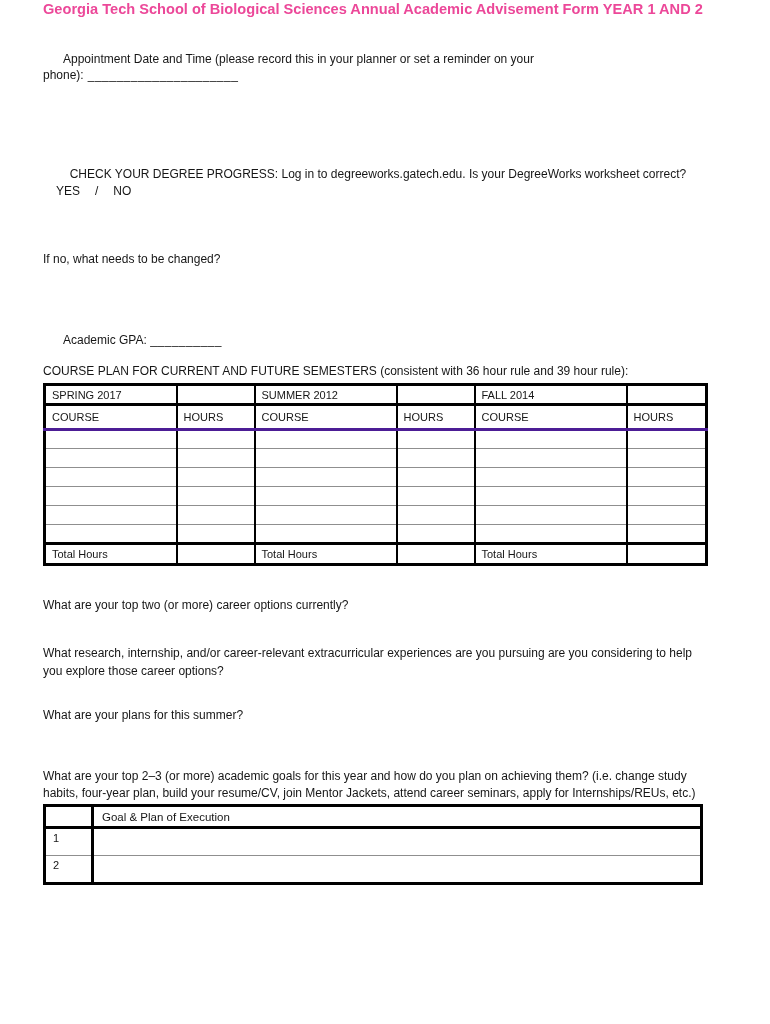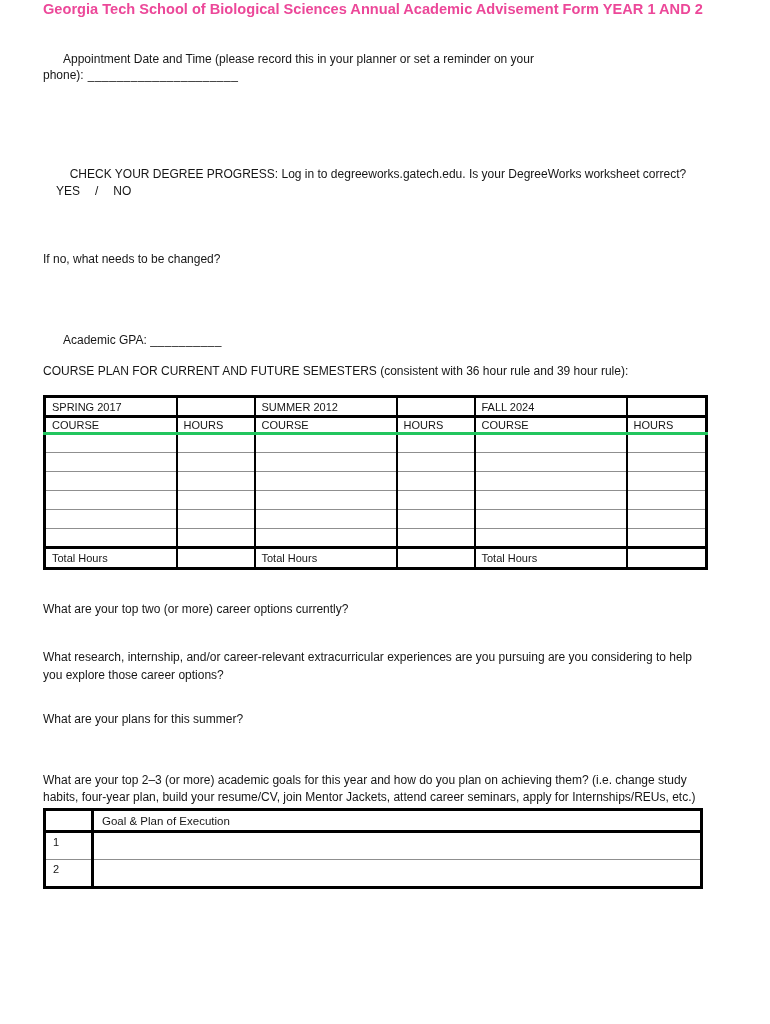--- a/index.html
+++ b/index.html
@@ -32,30 +32,30 @@
   .check { margin-top: 16px; line-height: 17px; }
   .yes-opt { margin-left: 13px; }
   .slash { margin-left: 15px; }
   .no-opt { margin-left: 15px; }
 
   .gpa { margin-top: 14px; }
   .plan-head { margin-top: 0; line-height: 15px; }
 
   table.course {
     border-collapse: collapse; table-layout: fixed;
-    width: 662px; margin-top: 16px;
+    width: 662px; margin-top: 4px;
     border: 3px solid #000;
   }
   table.course td {
     border-left: 2px solid #000;
     font-size: 11px; padding: 0 0 0 6px;
     overflow: hidden; white-space: nowrap;
   }
   table.course tr.sem td     { height: 20px; border-bottom: 3px solid #000; }
-  table.course tr.colhead td { height: 17px; border-bottom: 3px solid #22c55e; }
+  table.course tr.colhead td { height: 25px; border-bottom: 3px solid #4c1d95; }
   table.course tr.body td    { height: 19px; border-bottom: 1px solid #8f8f8f; }
   table.course tr.total td   { height: 21px; border-top: 3px solid #000; }
 
   .q { font-size: 12px; line-height: 17px; }
   .q1 { margin-top: 22px; }
   .q2 { margin-top: 31px; }
   .q3 { margin-top: 30px; line-height: 18px; }
   .q4 { margin-top: 27px; }
   .q5 { margin-top: 44px; line-height: 17px; }
 
@@ -107,21 +107,21 @@
           <col style="width:78px">
           <col style="width:152px">
           <col style="width:80px">
       </colgroup>
       <tbody>
           <tr class="sem">
         <td>SPRING 2017</td>
         <td></td>
         <td>SUMMER 2012</td>
         <td></td>
-        <td>FALL 2024</td>
+        <td>FALL 2014</td>
         <td></td>
       </tr>
       <tr class="colhead">
         <td>COURSE</td>
         <td>HOURS</td>
         <td>COURSE</td>
         <td>HOURS</td>
         <td>COURSE</td>
         <td>HOURS</td>
       </tr>

